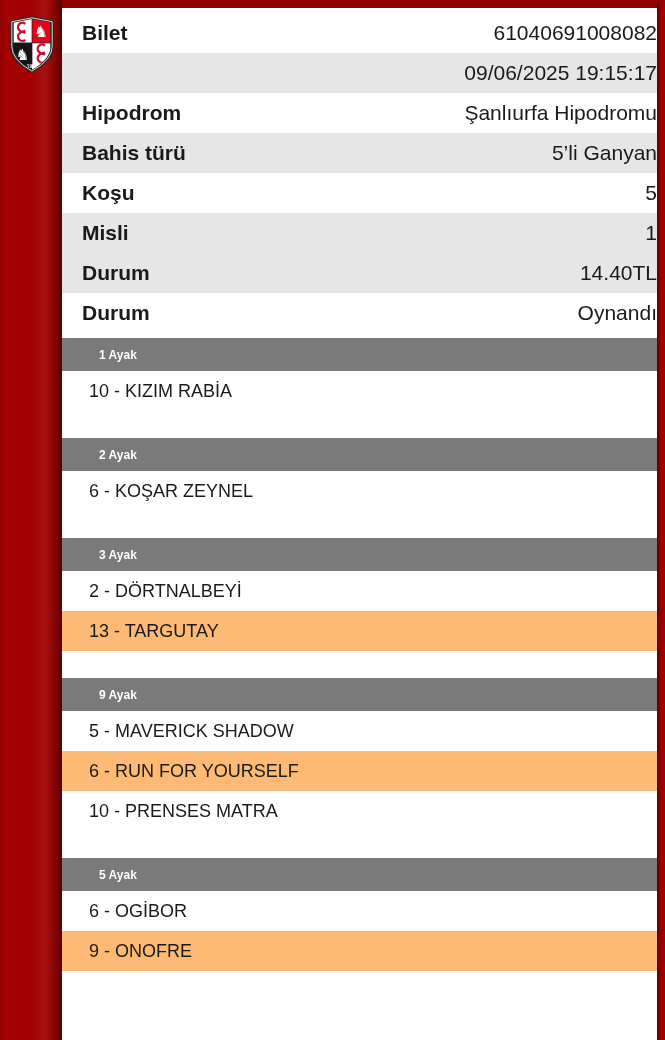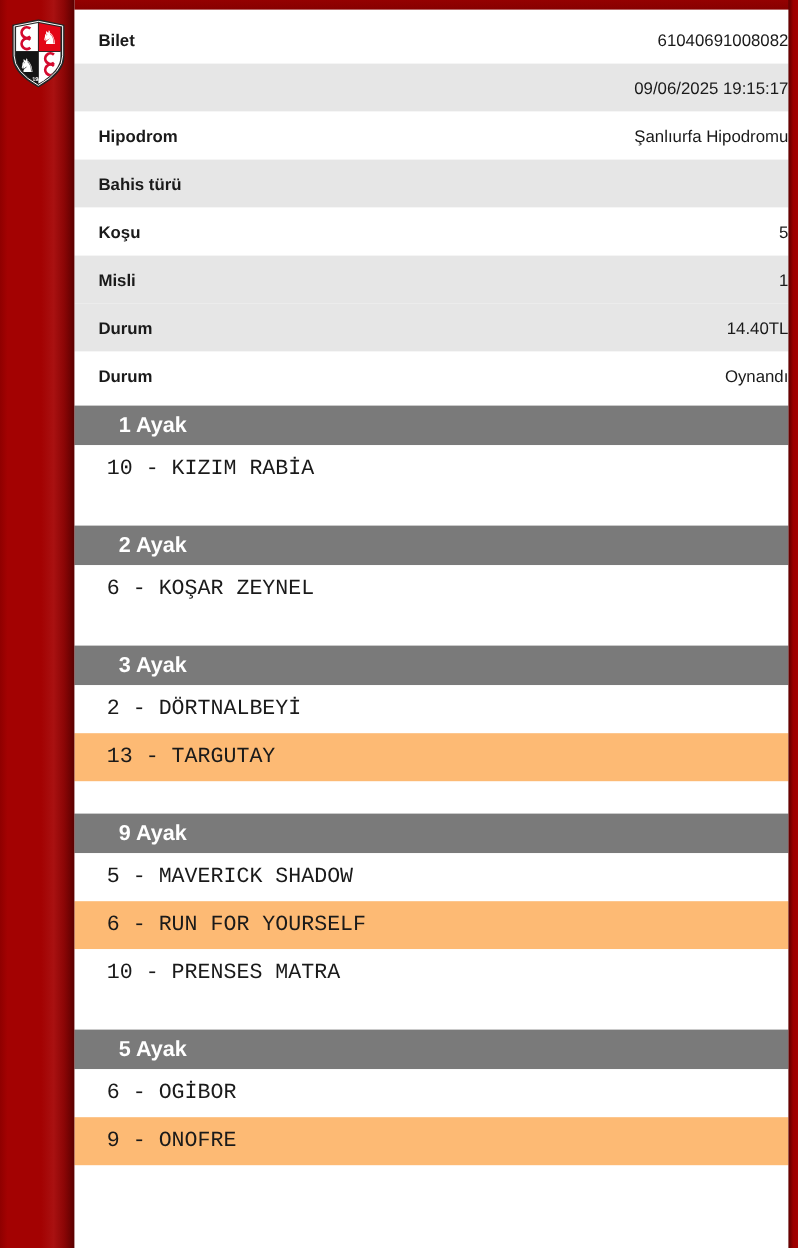--- a/index.html
+++ b/index.html
@@ -26,37 +26,37 @@
     z-index:1;
   }
   .crest{position:absolute;left:6px;top:16px;z-index:3;}
   
   .content{
     position:absolute;left:62px;top:8px;width:595px;
   }
   .info-table{margin-top:5px;}
   .info-row{
     height:40px;display:flex;align-items:center;
-    background:#ffffff;font-size:14px;
+    background:#ffffff;font-size:21px;
   }
   .info-row.alt{background:#e6e6e6;}
   .info-label{
     width:180px;padding-left:20px;font-weight:bold;flex:0 0 auto;
   }
   .info-value{flex:1;text-align:right;}
   .leg{margin-top:0;}
   .leg-header{
     height:33px;display:flex;align-items:center;
     background:#7a7a7a;color:#ffffff;font-weight:bold;
-    font-size:18px;padding-left:37px;margin-top:5px;
+    font-size:12px;padding-left:37px;margin-top:5px;
   }
   .leg:not(:first-of-type) .leg-header{margin-top:27px;}
   .horse-row{
     height:40px;display:flex;align-items:center;
-    padding-left:27px;font-size:18px;background:#ffffff;font-family:Liberation Mono, monospace;
+    padding-left:27px;font-size:18px;background:#ffffff;
   }
   .horse-row.alt{background:#fdba74;}
 </style>
 </head>
 <body>
 
 <div class="band-left"></div>
 <div class="strip-top"></div>
 <div class="strip-right"></div>
 
@@ -95,20 +95,21 @@
     </div>
     <div class="info-row alt">
       <span class="info-value">09/06/2025 19:15:17</span>
     </div>
     <div class="info-row">
       <span class="info-label">Hipodrom</span>
       <span class="info-value">Şanlıurfa Hipodromu</span>
     </div>
     <div class="info-row alt">
       <span class="info-label">Bahis türü</span>
+      <span class="info-value">5’li Ganyan</span>
     </div>
     <div class="info-row">
       <span class="info-label">Koşu</span>
       <span class="info-value">5</span>
     </div>
     <div class="info-row alt">
       <span class="info-label">Misli</span>
       <span class="info-value">1</span>
     </div>
     <div class="info-row alt">

